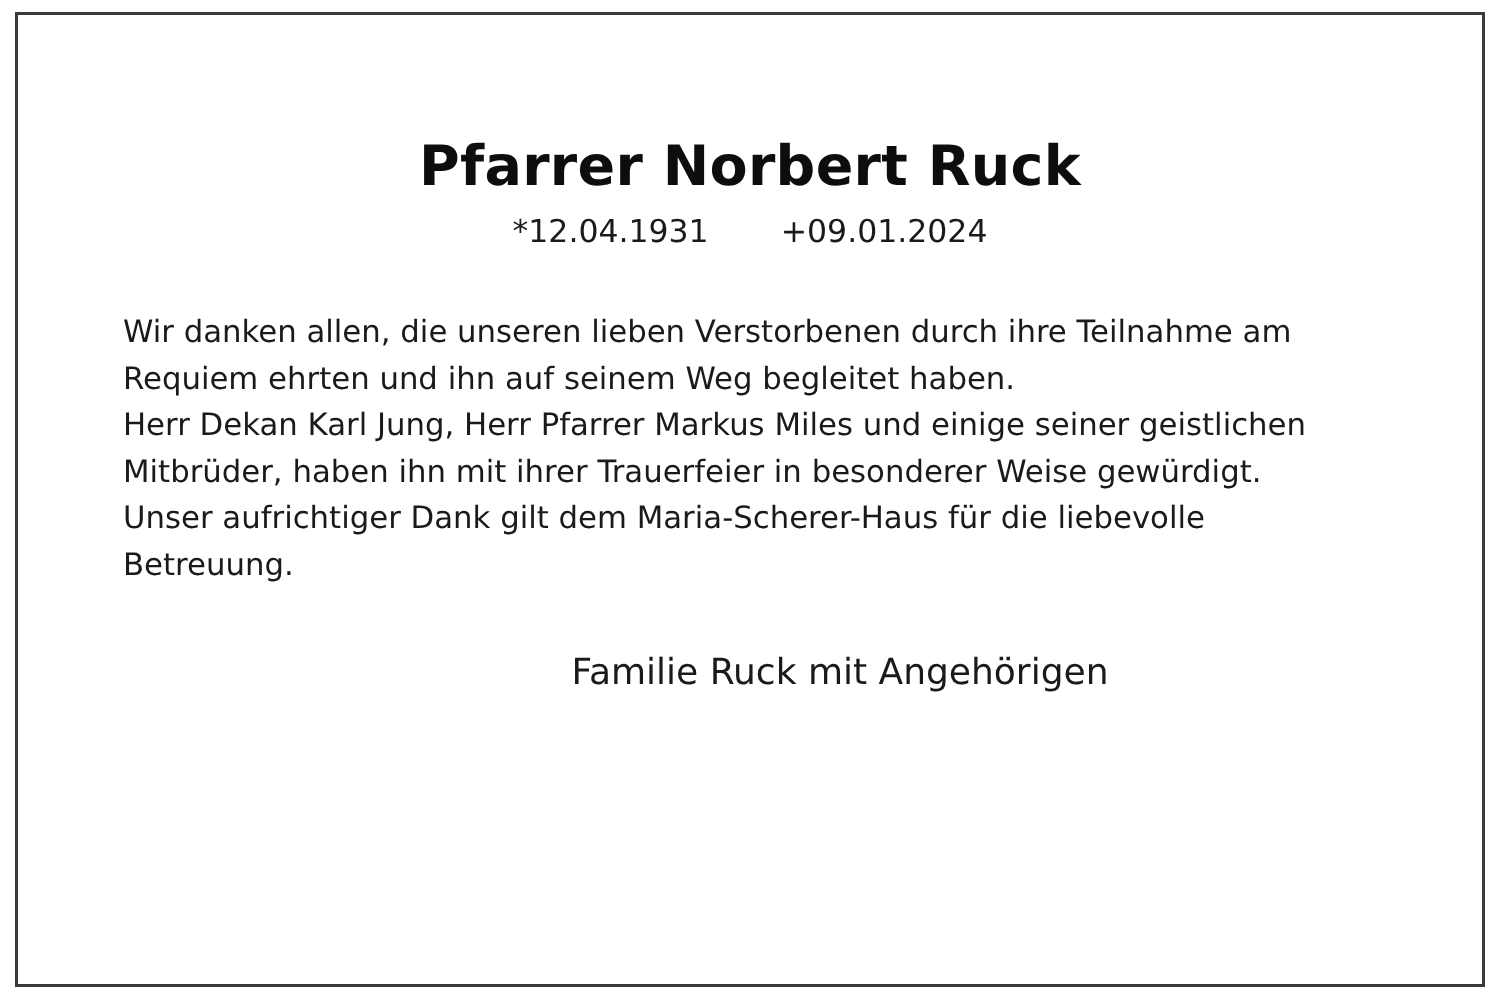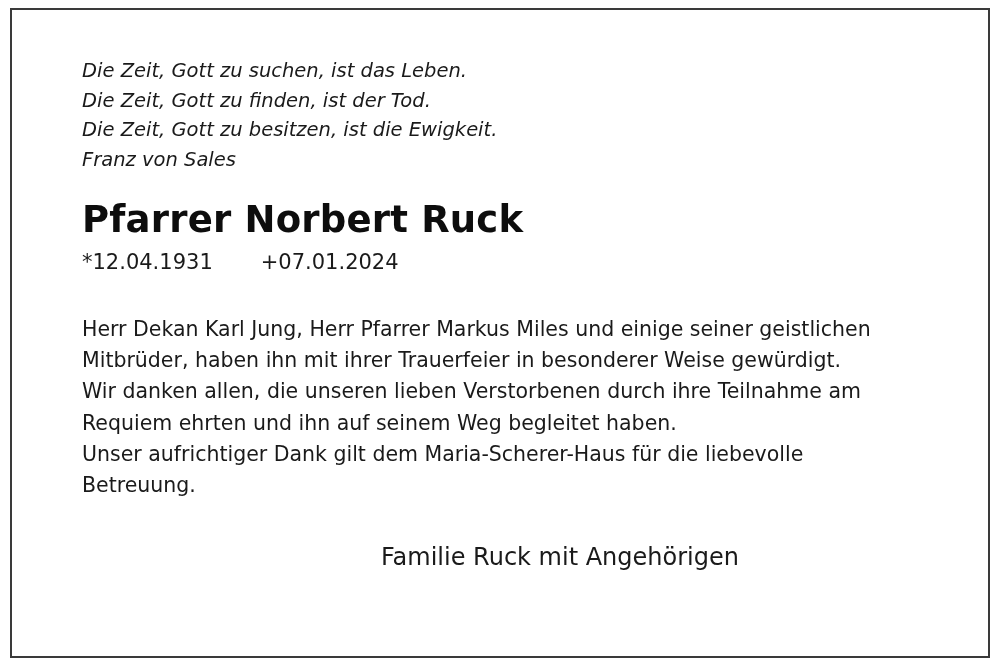--- a/index.html
+++ b/index.html
@@ -38,21 +38,22 @@
   .quote-line {
     white-space: pre;
   }
   .quote-author {
     font-style: italic;
     font-size: 19.5px;
     line-height: 1.52;
     color: #1a1a1a;
   }
   .name-block {
-    margin-top: 24px;
+    text-align: center;
+    margin-top: 34px;
   }
   .deceased-name {
     font-size: 37px;
     font-weight: bold;
     letter-spacing: 0.2px;
     color: #0d0d0d;
     line-height: 1.15;
   }
   .dates {
     margin-top: 9px;
@@ -88,36 +89,30 @@
     color: #1a1a1a;
     padding-left: 120px;
   }
 </style>
 </head>
 <body>
 
 <div class="page">
   <div class="notice-frame">
 
-    <div class="quote">
-      <div class="quote-line">Die Zeit, Gott zu suchen, ist das Leben.</div>
-      <div class="quote-line">Die Zeit, Gott zu finden, ist der Tod.</div>
-      <div class="quote-line">Die Zeit, Gott zu besitzen, ist die Ewigkeit.</div>
-      <div class="quote-author">Franz von Sales</div>
-    </div>
 
     <div class="name-block">
       <div class="deceased-name">Pfarrer Norbert Ruck</div>
       <div class="dates">
-        <span class="date-birth">*12.04.1931</span><span class="date-death">+07.01.2024</span>
+        <span class="date-birth">*12.04.1931</span><span class="date-death">+09.01.2024</span>
       </div>
     </div>
 
     <div class="body-text">
+      <p class="para">Wir danken allen, die unseren lieben Verstorbenen durch ihre Teilnahme am Requiem ehrten und ihn auf seinem Weg begleitet haben.</p>
       <p class="para">Herr Dekan Karl Jung, Herr Pfarrer Markus Miles und einige seiner geistlichen Mitbrüder, haben ihn mit ihrer Trauerfeier in besonderer Weise gewürdigt.</p>
-      <p class="para">Wir danken allen, die unseren lieben Verstorbenen durch ihre Teilnahme am Requiem ehrten und ihn auf seinem Weg begleitet haben.</p>
       <p class="para para-gap">Unser aufrichtiger Dank gilt dem Maria-Scherer-Haus für die liebevolle Betreuung.</p>
     </div>
 
     <div class="signature">Familie Ruck mit Angehörigen</div>
 
   </div>
 </div>
 
 </body></html>

